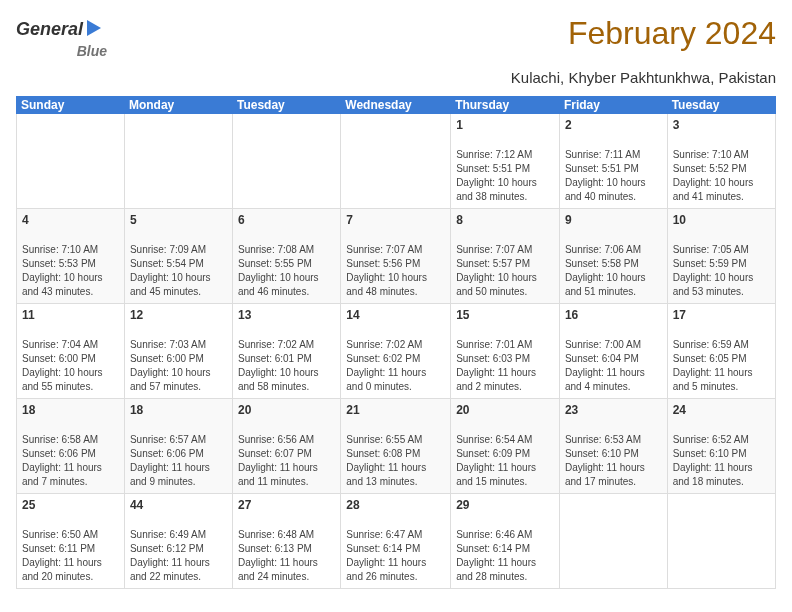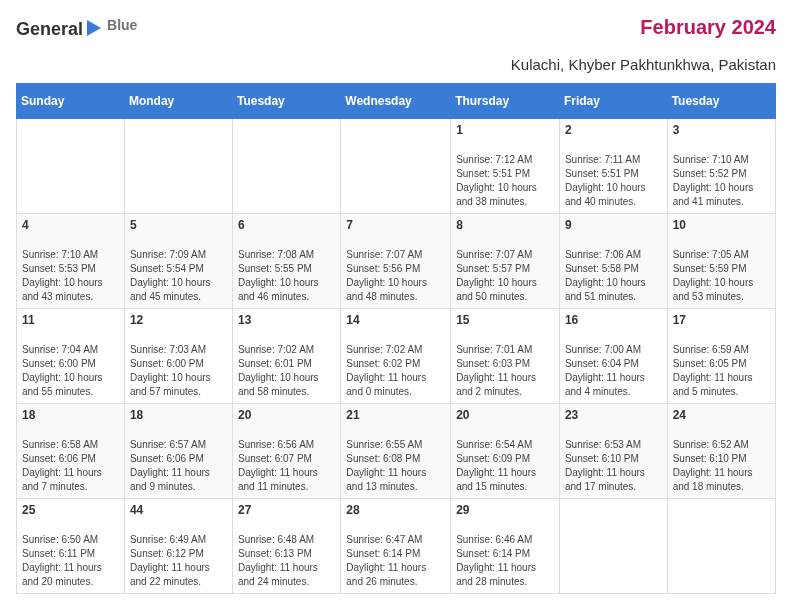--- a/index.html
+++ b/index.html
@@ -11,50 +11,51 @@
       padding: 16px;
     }
     .header-area {
       display: flex;
       justify-content: space-between;
       align-items: flex-start;
       margin-bottom: 10px;
     }
     .logo {
       display: flex;
-      flex-direction: row;
-      align-items: flex-start;
+      flex-direction: column;
+      align-items: flex-end;
+      font-style: italic;
     }
     .logo-row {
       display: flex;
       align-items: center;
     }
     .title-area {
       text-align: right;
     }
     .month-title {
-      font-size: 20px;
-      font-weight: bold;
-      color: #be185d;
+      font-size: 32px;
+      font-weight: normal;
+      color: #a16207;
       line-height: 1.1;
     }
     .location-title {
       font-size: 15px;
       color: #333;
       margin-top: 18px;
     }
     .calendar-table {
       width: 100%;
       border-collapse: collapse;
       font-size: 11px;
     }
     .calendar-table th {
       background-color: #3a7bd5;
       color: #fff;
-      padding: 10px 4px;
+      padding: 1px 4px;
       text-align: left;
       font-size: 12px;
       font-weight: bold;
       border: 1px solid #3a7bd5;
     }
     .calendar-table td {
       border: 1px solid #ddd;
       vertical-align: top;
       padding: 4px 5px;
       width: 113px;

